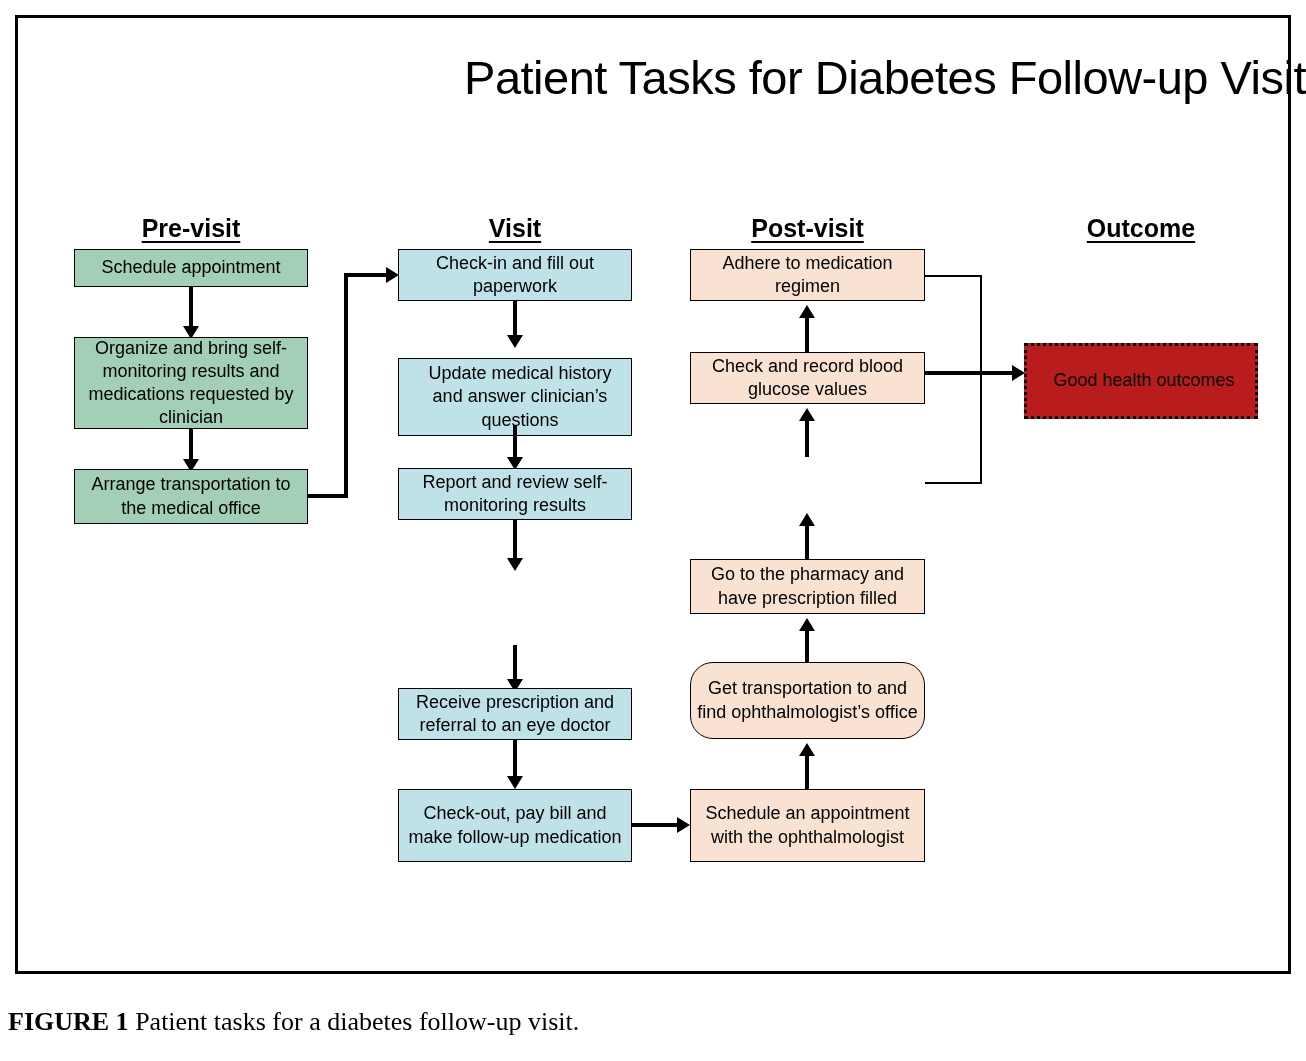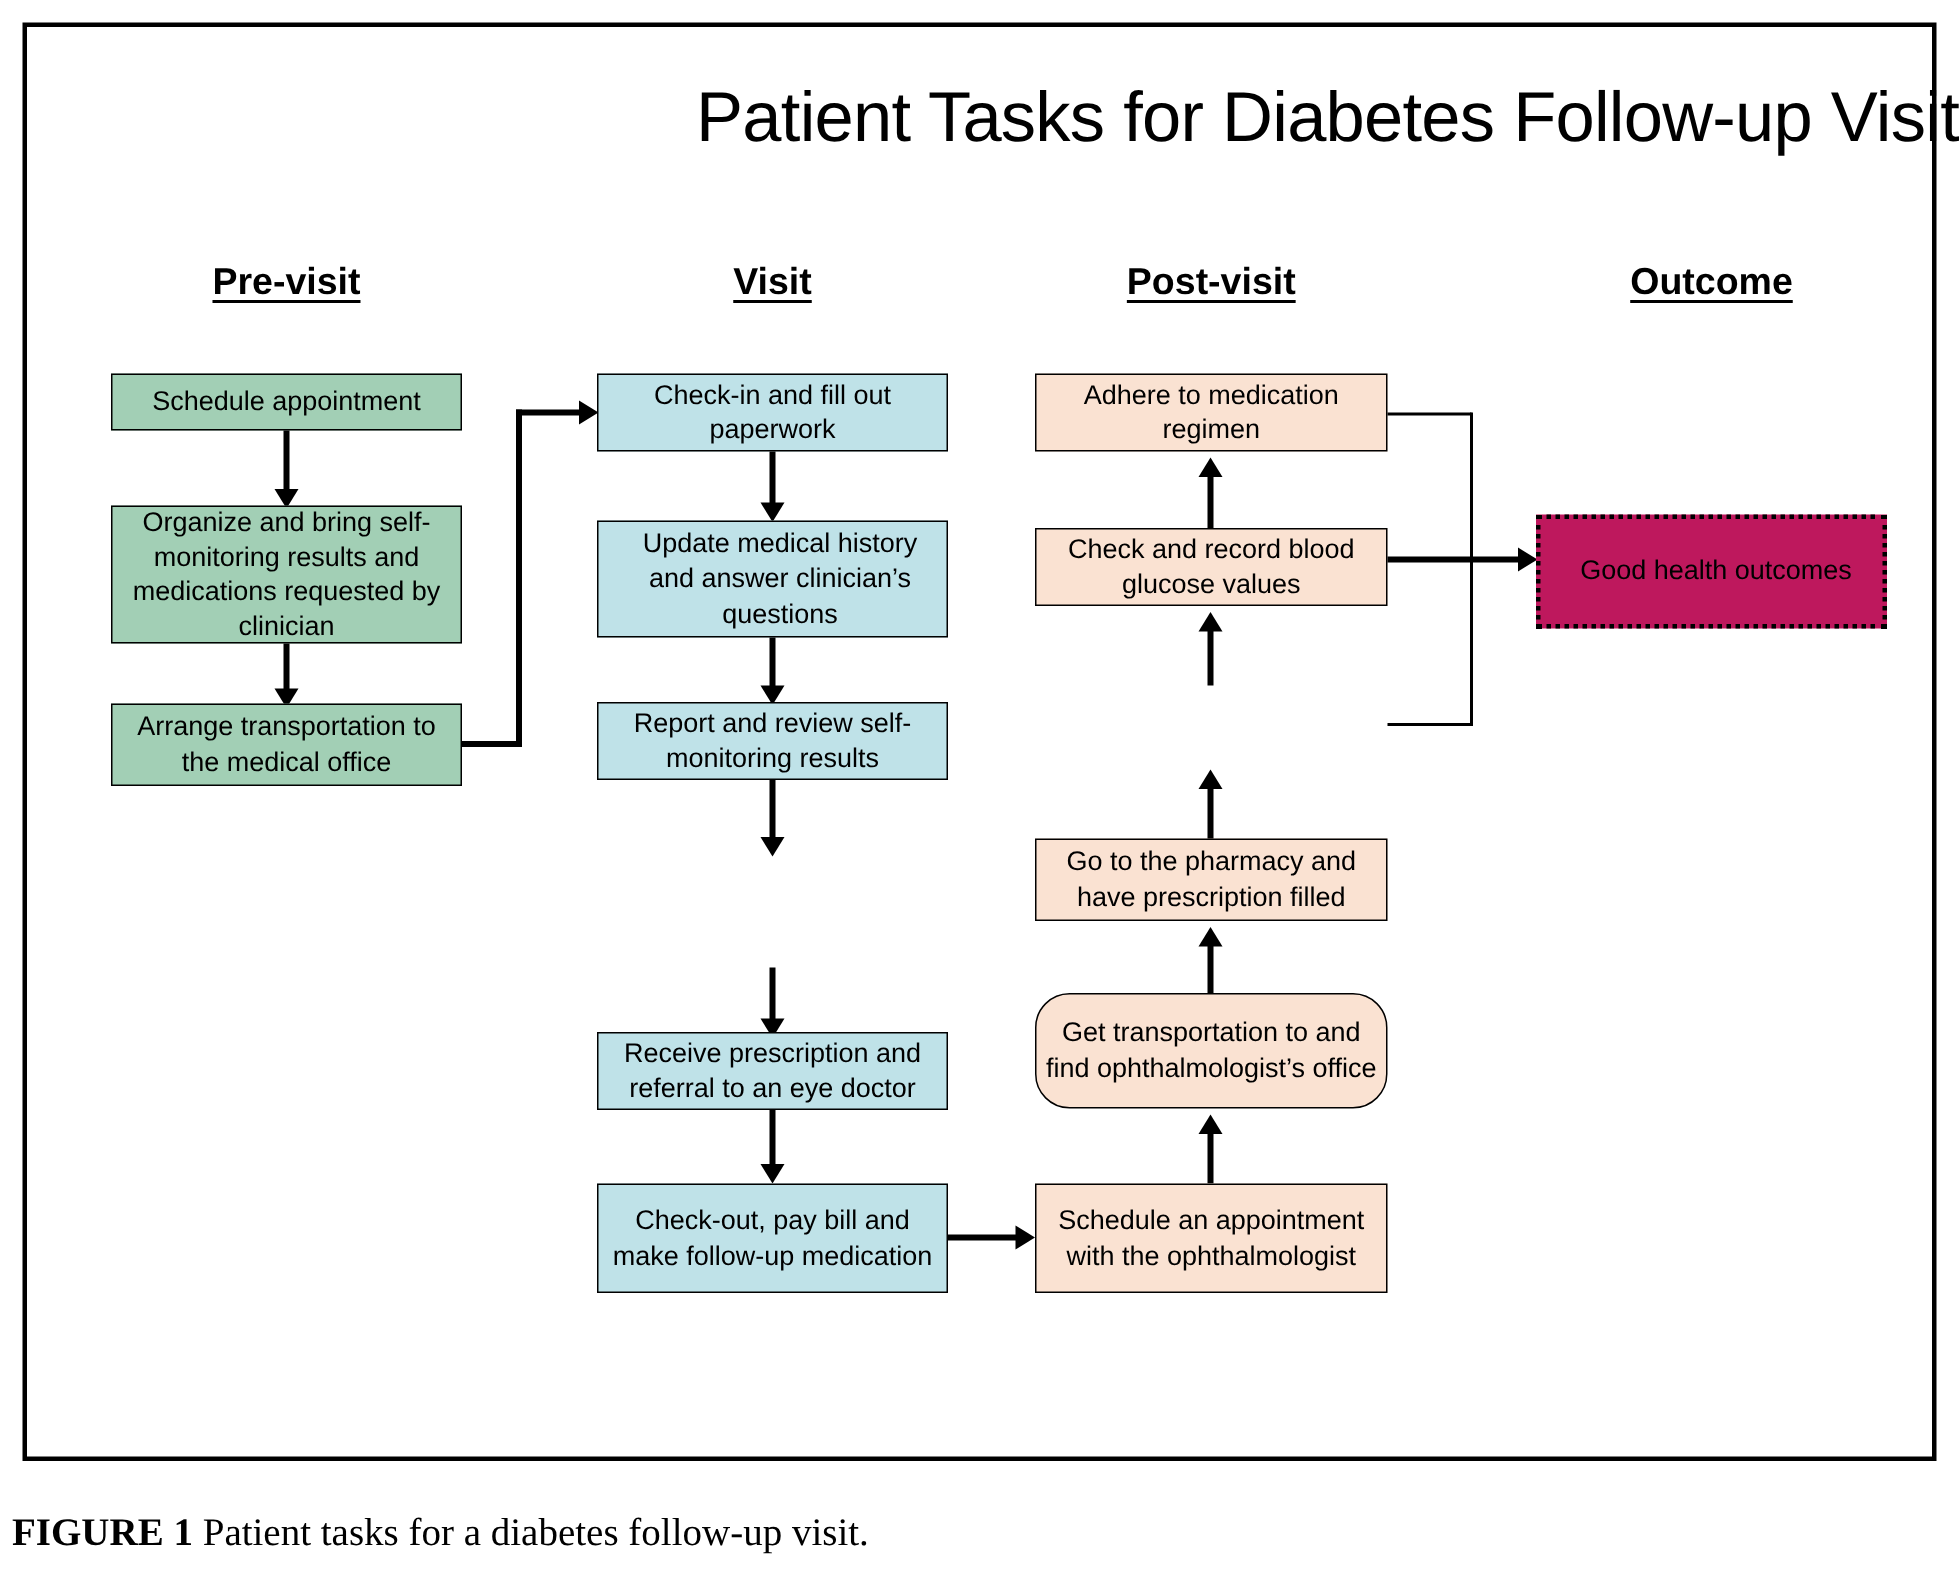--- a/index.html
+++ b/index.html
@@ -52,41 +52,42 @@
   
   .col-head {
     position: absolute;
     font-size: 25px;
     font-weight: bold;
     color: #000000;
     text-align: center;
     text-decoration: underline;
     text-underline-offset: 4px;
     white-space: nowrap;
+    margin-top: 40px;
   }
 
   
   .node {
     position: absolute;
     box-sizing: border-box;
     border: 1.5px solid #000000;
     display: flex;
     align-items: center;
     justify-content: center;
     text-align: center;
     font-size: 18px;
     line-height: 1.28;
     color: #000000;
     padding: 2px 6px;
   }
   .node.green  { background: #a2cfb5; }
   .node.blue   { background: #bfe2e8; }
   .node.peach  { background: #fae2d2; }
   .node.yellow {
-    background: #be185d;
+    background: #b91c1c;
     border: 3px dotted #000000;
     padding-left: 12px;
   }
 
   
   .conn {
     position: absolute;
     background: #000000;
   }
   .vline { width: 4px; }
@@ -158,21 +159,21 @@
   <div class="conn hline" style="left:308px; top:494px; width:40px; height:4px;"></div>
   <div class="conn vline" style="left:344px; top:273px; width:4px; height:225px;"></div>
   <div class="conn hline" style="left:344px; top:273px; width:44px; height:4px;"></div>
   <div class="arrow-right" style="left:386px; top:267px;"></div>
 
   <div class="node blue" style="left:398px; top:249px; width:234px; height:52px;">Check-in and fill out paperwork</div>
 
   <div class="conn vline" style="left:513px; top:301px; width:4px; height:38px;"></div>
   <div class="arrow-down" style="left:507px; top:335px;"></div>
 
-  <div class="node blue" style="left:398px; top:347px; width:234px; height:78px;padding-left:16px;">Update medical history and answer clinician’s questions</div>
+  <div class="node blue" style="left:398px; top:358px; width:234px; height:78px;padding-left:16px;">Update medical history and answer clinician’s questions</div>
 
   <div class="conn vline" style="left:513px; top:425px; width:4px; height:36px;"></div>
   <div class="arrow-down" style="left:507px; top:457px;"></div>
 
   <div class="node blue" style="left:398px; top:468px; width:234px; height:52px;">Report and review self-monitoring results</div>
 
   <div class="conn vline" style="left:513px; top:520px; width:4px; height:42px;"></div>
   <div class="arrow-down" style="left:507px; top:558px;"></div>
 
 

